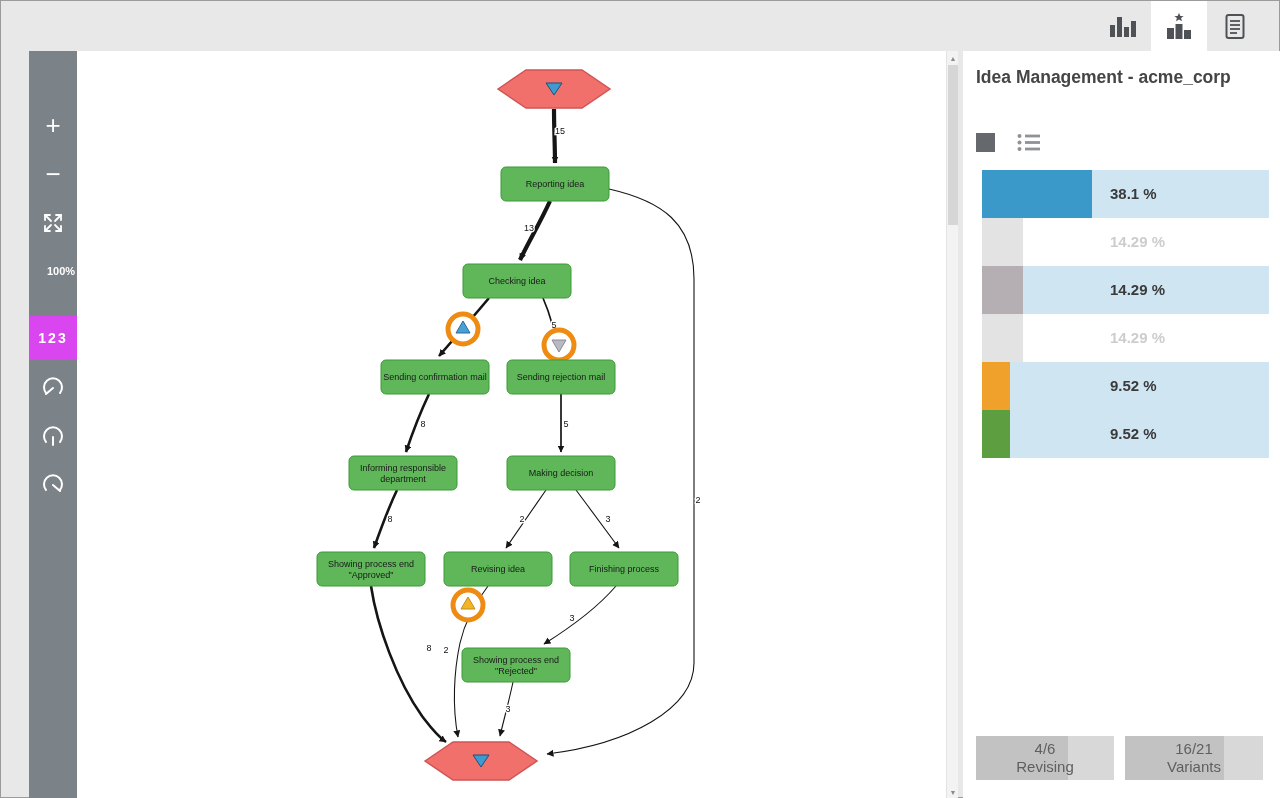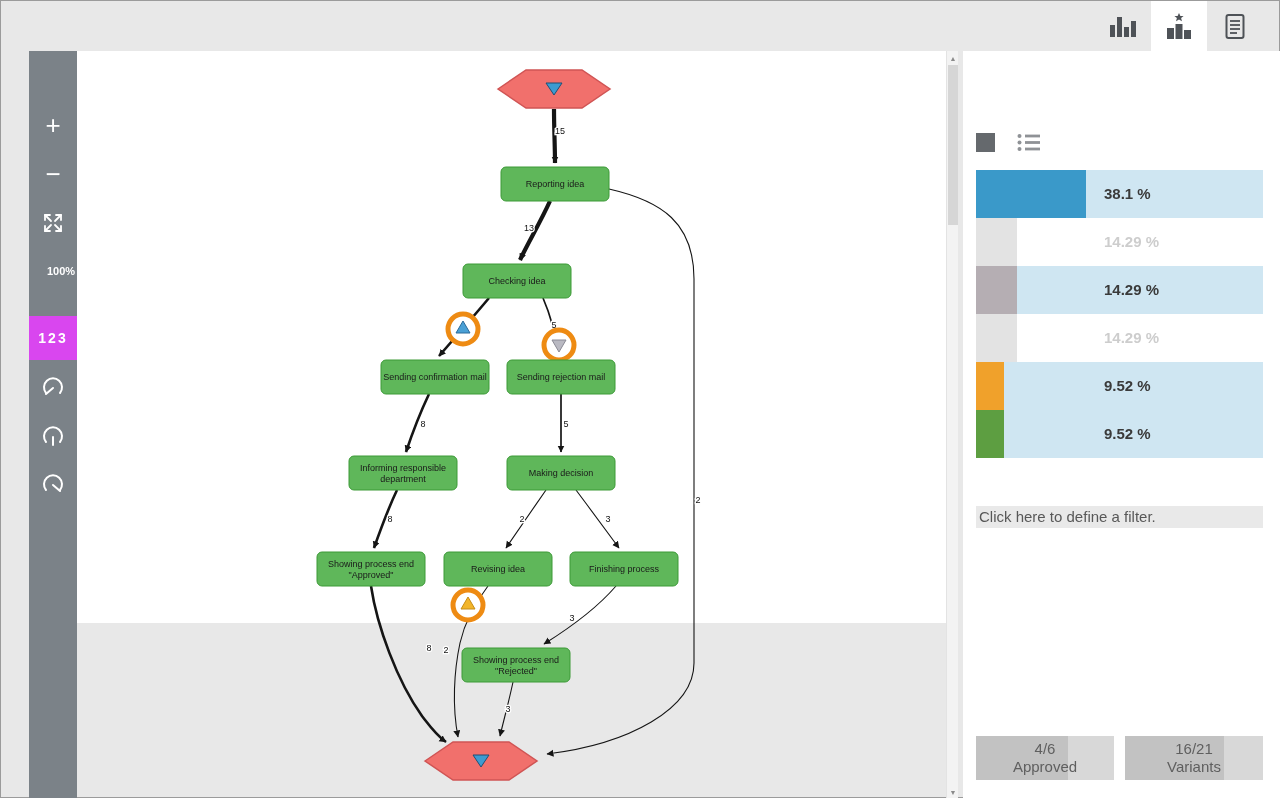--- a/index.html
+++ b/index.html
@@ -15,21 +15,21 @@
 
   
   .ltb { position:absolute; left:28px; top:50px; width:48px; height:748px; background:#7b8288; }
   .ltb-item { position:absolute; left:0; width:48px; display:flex; align-items:center; justify-content:center;
               color:#fff; cursor:pointer; background:none; border:none; }
   .zoom-glyph { font-size:26px; font-weight:400; color:#fff; line-height:1; }
   .zoom-level { font-size:11px; font-weight:bold;margin-left:8px; }
   .steps { height:44px; background:#d946ef; font-size:14px; font-weight:bold; letter-spacing:2px; }
 
   
-  .canvas { position:absolute; left:76px; top:50px; width:881px; height:572px; background:#fff; }
+  .canvas { position:absolute; left:76px; top:50px; width:881px; height:747px; background:#fff; }
   .vscroll { position:absolute; right:0; top:0; width:12px; height:748px; background:#f3f3f3; border-left:1px solid #e3e3e3; }
   .vscroll .thumb { position:absolute; left:1px; top:14px; width:10px; height:160px; background:#d6d6d6; }
   .scroll-arrow { position:absolute; left:0; width:12px; height:12px; font-size:7px; color:#8a8a8a;
                   display:flex; align-items:center; justify-content:center; cursor:pointer; }
   .scroll-arrow.up { top:1px; } .scroll-arrow.down { bottom:1px; }
 
   
   .task { fill:#5fb75a; stroke:#3c9a37; stroke-width:1; }
   .hex { fill:#f1706c; stroke:#d05454; stroke-width:1.5; }
   .hex-tri { fill:#3d9bd1; stroke:#1f4f75; stroke-width:1; }
@@ -38,21 +38,21 @@
   .edge { fill:none; stroke:#151515; }
   .w45 { stroke-width:4.2; } .w28 { stroke-width:2.6; } .w18 { stroke-width:1.7; } .w12 { stroke-width:1.1; }
   .ocircle { fill:#ffffff; stroke:#ee8b13; stroke-width:5; }
 
   
   .panel { position:absolute; left:962px; top:50px; width:318px; height:748px; background:#fff; }
   .panel-title { position:absolute; left:13px; top:16px; width:290px; font-size:17.5px; font-weight:bold; color:#454545; }
   .panel-icons { position:absolute; left:13px; top:82px; display:flex; gap:22px; align-items:center; }
   .sq-icon { width:19px; height:19px; background:#65696d; cursor:pointer; }
 
-  .variant-list { position:absolute; left:13px; top:119px; width:287px;text-align:center; }
+  .variant-list { position:absolute; left:19px; top:119px; width:287px;text-align:center; }
   .variant-row { position:relative; height:48px; width:100%; cursor:pointer; }
   .variant-row.selected { background:#cfe6f2; }
   .variant-bar { position:absolute; left:0; top:0; height:100%; }
   .variant-label { position:absolute; left:128px; top:0; line-height:48px; font-size:15px; font-weight:bold; color:#3a3a3a; }
   .variant-row.muted .variant-label { color:#cdcdcd; }
 
   .filter-bar { position:absolute; left:13px; top:455px; width:287px; height:22px; background:#e9e9e9;
                 font-size:15px; color:#585858; line-height:22px; padding-left:3px; cursor:pointer; }
 
   .stats { position:absolute; left:13px; bottom:19px; width:309px; display:flex; gap:11px; }
@@ -254,20 +254,21 @@
 
     
     <div class="vscroll">
       <div class="scroll-arrow up">▲</div>
       <div class="thumb"></div>
       <div class="scroll-arrow down">▼</div>
     </div>
   </div>
 
   <div class="panel">
+    <div class="panel-title">Idea Management - acme_corp</div>
 
     <div class="panel-icons">
       <div class="sq-icon"></div>
       <svg width="23" height="19" viewBox="0 0 23 19" style="cursor:pointer;">
         <g fill="#8f9296">
           <circle cx="2.5" cy="3" r="2"></circle>
             <rect x="8" y="1.6" width="15" height="2.8"></rect>
           <circle cx="2.5" cy="9.5" r="2"></circle>
             <rect x="8" y="8.1" width="15" height="2.8"></rect>
           <circle cx="2.5" cy="16" r="2"></circle>
@@ -296,28 +297,27 @@
         <div class="variant-row selected">
           <div class="variant-bar" style="width: 27.5128px; background: rgb(240, 161, 43);"></div>
           <div class="variant-label">9.52 %</div>
         </div>
         <div class="variant-row selected">
           <div class="variant-bar" style="width: 27.5128px; background: rgb(93, 158, 65);"></div>
           <div class="variant-label">9.52 %</div>
         </div>
       </div>
 
-    <div class="filter-bar">Click here to define a filter.</div>
 
     <div class="stats">
       <div class="stat-box">
         <div class="stat-fill" style="width: 66.6667%;"></div>
         <div class="stat-text">
           <div>4/6</div>
-          <div>Approved</div>
+          <div>Revising</div>
         </div>
       </div>
       <div class="stat-box">
         <div class="stat-fill" style="width: 71.4286%;"></div>
         <div class="stat-text">
           <div>16/21</div>
           <div>Variants</div>
         </div>
       </div>
     </div>

